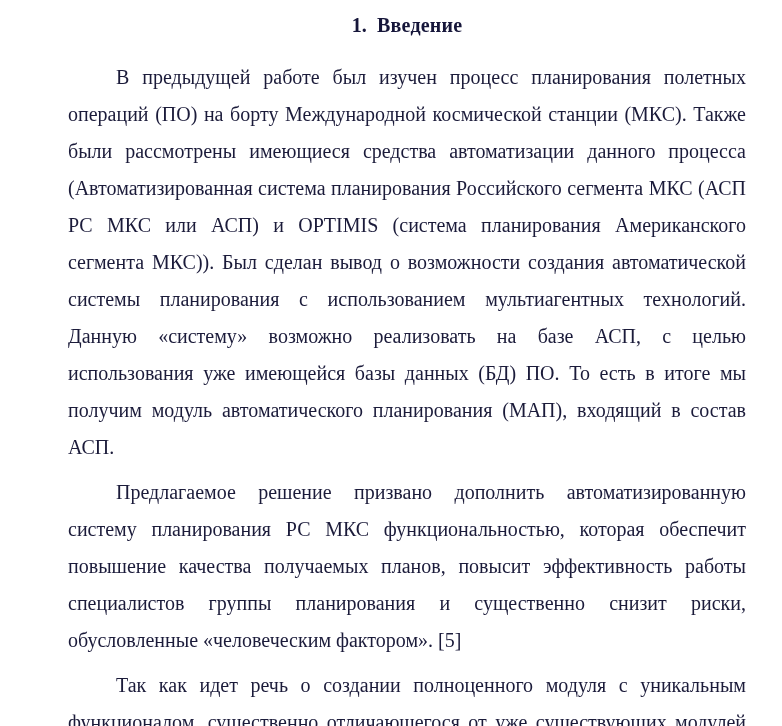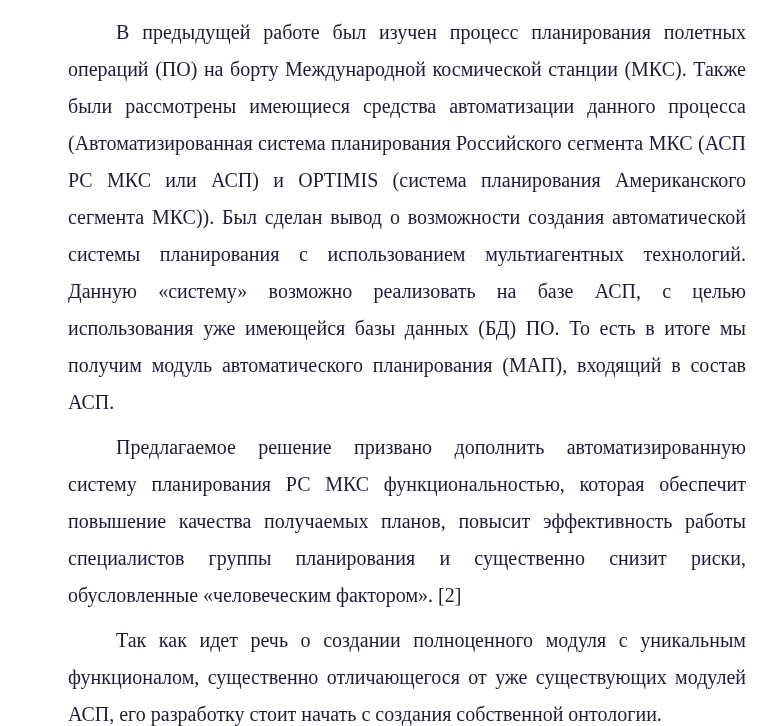--- a/index.html
+++ b/index.html
@@ -53,20 +53,23 @@
   }
   .para.nojustify-last::after {
     display: none;
   }
 </style>
 </head>
 <body>
 
 <div class="page">
 
+  <h1 class="doc-heading">
+    <span class="num">1.</span><span>Введение</span>
+  </h1>
 
   <p class="para nojustify-last">В предыдущей работе был изучен процесс планирования полетных операций (ПО) на борту Международной космической станции (МКС). Также были рассмотрены имеющиеся средства автоматизации данного процесса (Автоматизированная система планирования Российского сегмента МКС (АСП РС МКС или АСП) и OPTIMIS (система планирования Американского сегмента МКС)). Был сделан вывод о возможности создания автоматической системы планирования с использованием мультиагентных технологий. Данную «систему» возможно реализовать на базе АСП, с целью использования уже имеющейся базы данных (БД) ПО. То есть в итоге мы получим модуль автоматического планирования (МАП), входящий в состав АСП.</p>
 
-  <p class="para nojustify-last">Предлагаемое решение призвано дополнить автоматизированную систему планирования РС МКС функциональностью, которая обеспечит повышение качества получаемых планов, повысит эффективность работы специалистов группы планирования и существенно снизит риски, обусловленные «человеческим фактором». [2]</p>
+  <p class="para nojustify-last">Предлагаемое решение призвано дополнить автоматизированную систему планирования РС МКС функциональностью, которая обеспечит повышение качества получаемых планов, повысит эффективность работы специалистов группы планирования и существенно снизит риски, обусловленные «человеческим фактором». [5]</p>
 
   <p class="para last nojustify-last">Так как идет речь о создании полноценного модуля с уникальным функционалом, существенно отличающегося от уже существующих модулей АСП, его разработку стоит начать с создания собственной онтологии.</p>
 
 </div>
 
 </body></html>

